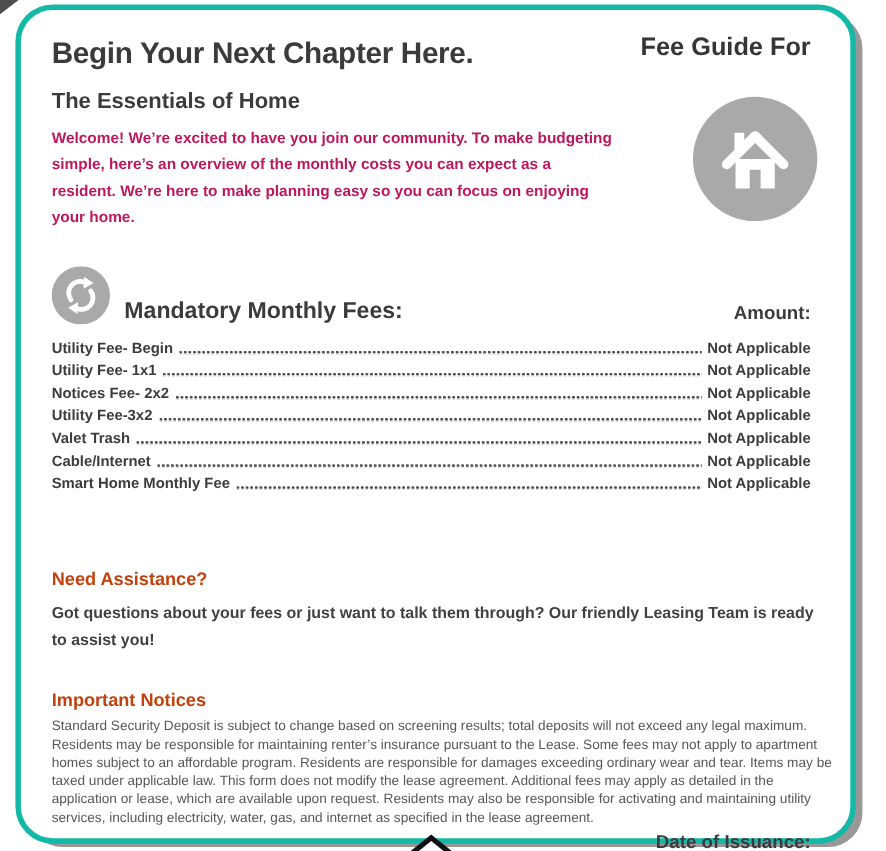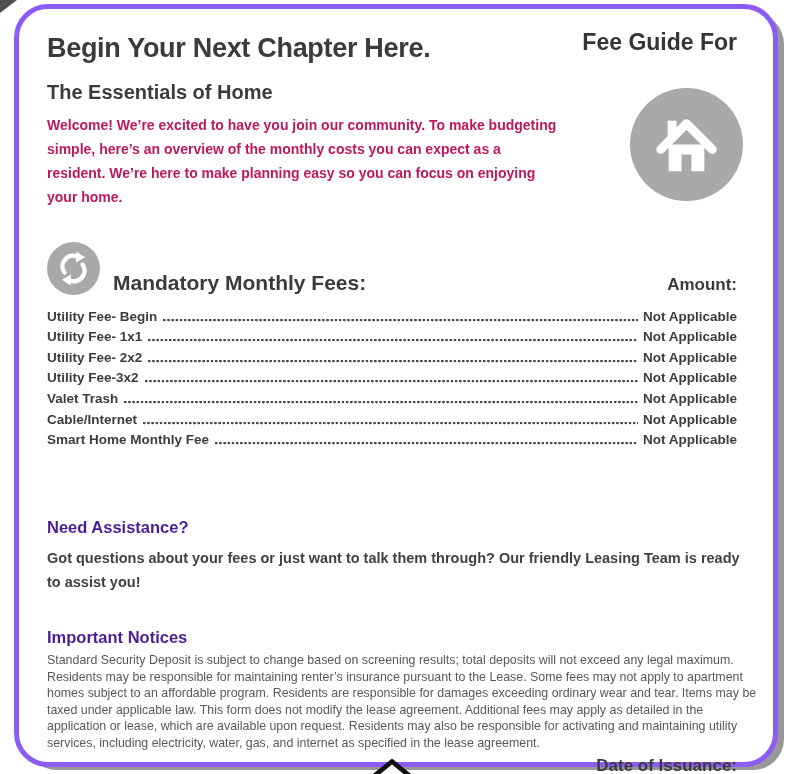--- a/index.html
+++ b/index.html
@@ -15,21 +15,21 @@
     width: 17px; height: 13px;
     background: #4e4e4e;
     clip-path: polygon(0 0, 100% 0, 0 100%);
     z-index: 3;
   }
   .card {
     position: absolute;
     left: 14px; top: 4px;
     width: 764px; height: 763px;
     background: #ffffff;
-    border: 5px solid #8b5cf6;
+    border: 5px solid #14b8a6;
     border-radius: 34px;
     box-shadow: 9px 6px 0 -3px #989898;
     padding: 16px 36px 0 28px;
     z-index: 2;
   }
   
   .header-row { display: flex; justify-content: space-between; align-items: flex-start; }
   .page-title {
     font-size: 27px; font-weight: bold; color: #3b3b3b;
     letter-spacing: -0.3px; line-height: 34px; padding-top: 6px;
@@ -74,21 +74,21 @@
   }
   .fee-leader {
     flex: 1; height: 3px;
     margin: 0 5px 4px 6px;
     background-image: radial-gradient(circle at 1.2px 1.2px, #474747 1.1px, transparent 1.4px);
     background-size: 4.2px 3px;
     background-repeat: repeat-x;
   }
   
   .assistance-section { margin-top: 69px; }
-  .sub-heading { font-size: 16.5px; font-weight: bold; color: #4c1d95; }
+  .sub-heading { font-size: 16.5px; font-weight: bold; color: #c2410c; }
   .assistance-body {
     margin-top: 9px; width: 700px;
     font-size: 14.5px; font-weight: bold; color: #414141;
     line-height: 24px;
   }
   
   .notices-section { margin-top: 34px; }
   .notices-body {
     margin-top: 5px; width: 718px;
     font-size: 12.4px; font-weight: normal; color: #585858;
@@ -147,21 +147,21 @@
       <span class="fee-amount">Not Applicable</span>
     </div>
 
     <div class="fee-row">
       <span class="fee-label">Utility Fee- 1x1</span>
       <span class="fee-leader"></span>
       <span class="fee-amount">Not Applicable</span>
     </div>
 
     <div class="fee-row">
-      <span class="fee-label">Utility Fee- 2x2</span>
+      <span class="fee-label">Notices Fee- 2x2</span>
       <span class="fee-leader"></span>
       <span class="fee-amount">Not Applicable</span>
     </div>
 
     <div class="fee-row">
       <span class="fee-label">Utility Fee-3x2</span>
       <span class="fee-leader"></span>
       <span class="fee-amount">Not Applicable</span>
     </div>
 

